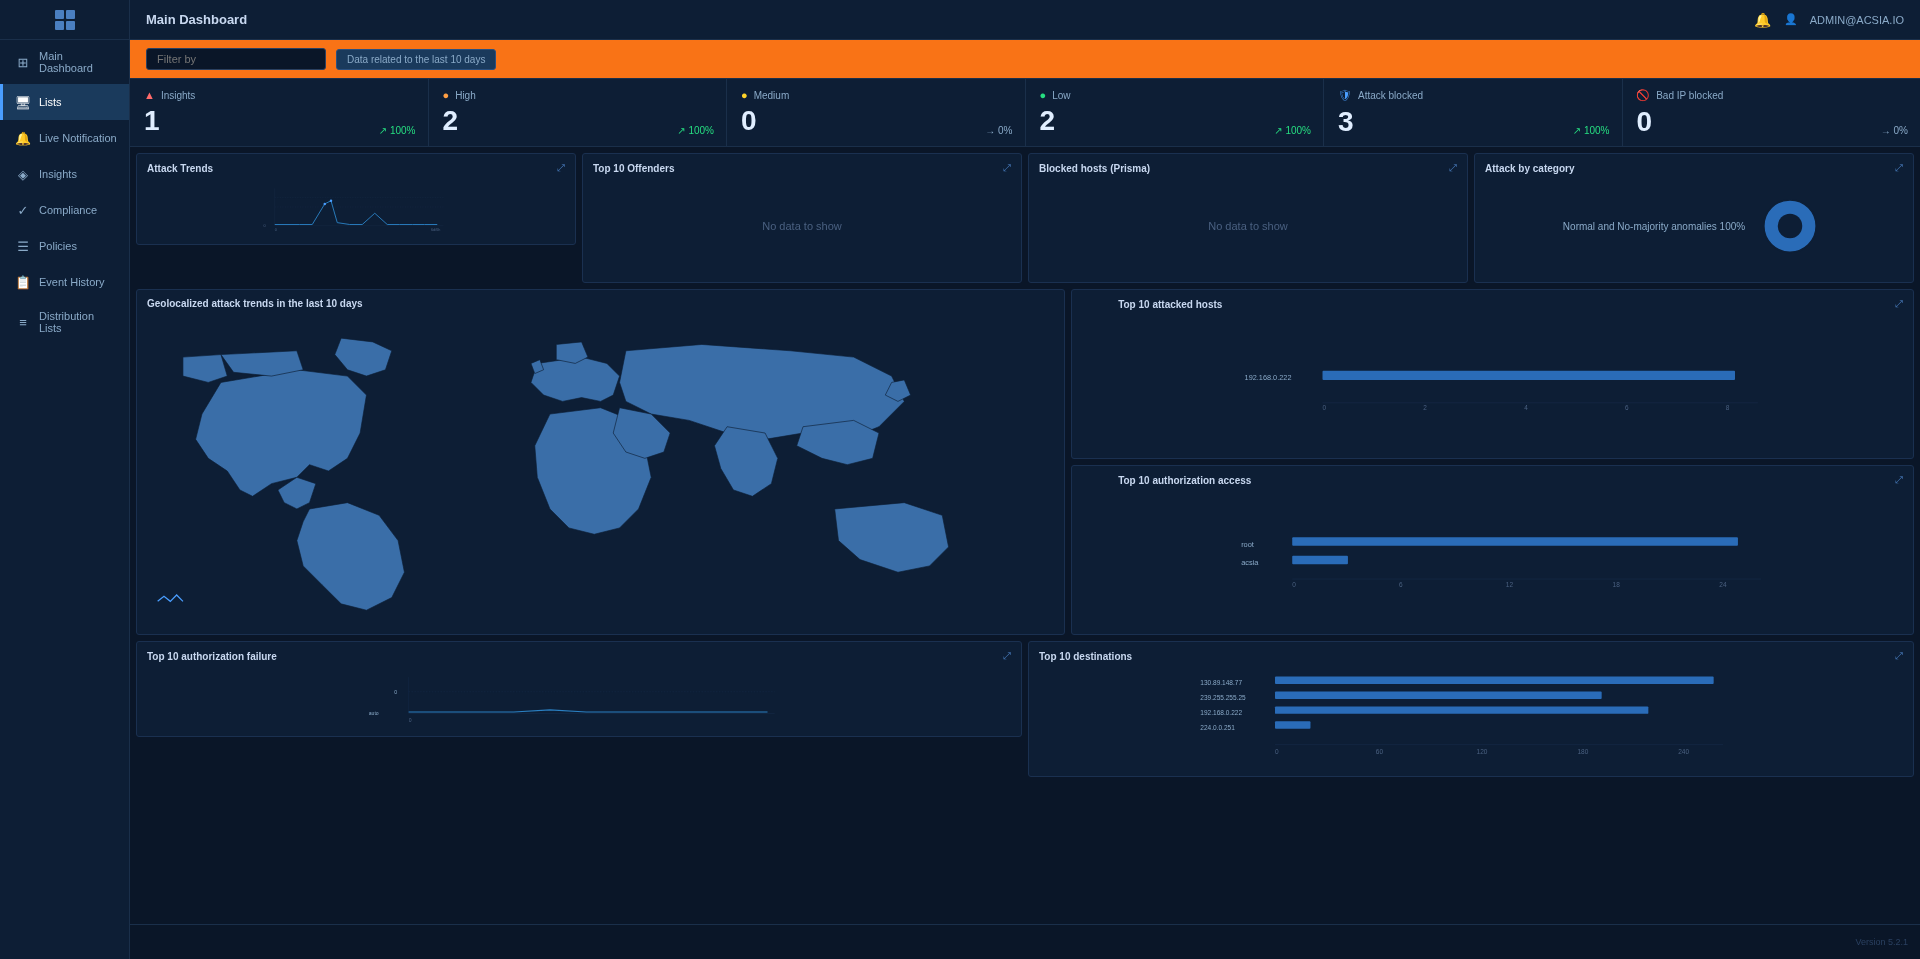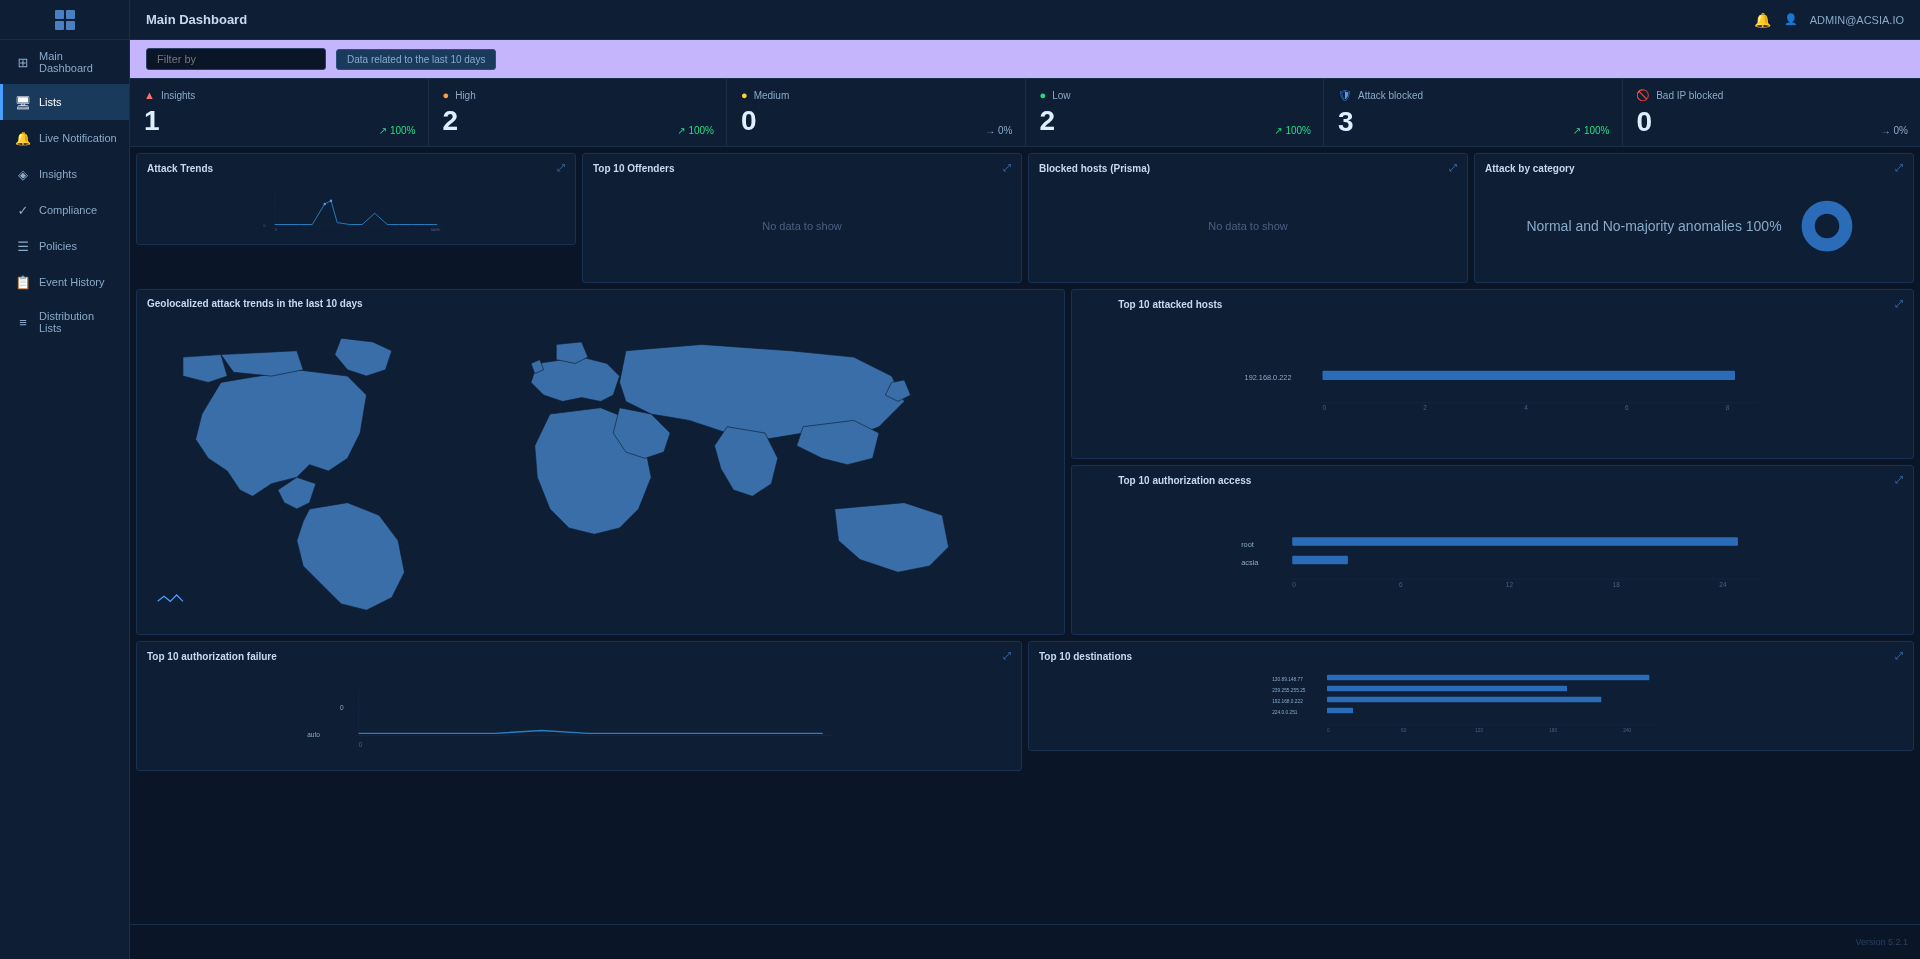--- a/index.html
+++ b/index.html
@@ -86,21 +86,21 @@
       color: #8aaac8;
     }
     .topbar-bell { font-size: 14px; }
 
     
     .filter-bar {
       display: flex;
       align-items: center;
       gap: 10px;
       padding: 8px 16px;
-      background: #c4b5fd;
+      background: #f97316;
       border-bottom: 1px solid #1a2f4a;
       flex-shrink: 0;
     }
     .filter-input {
       background: #0a1628;
       border: 1px solid #2a4060;
       border-radius: 3px;
       color: #8aaac8;
       padding: 4px 10px;
       font-size: 11px;
@@ -234,21 +234,21 @@
     
     .donut-container {
       display: flex;
       align-items: center;
       justify-content: center;
       gap: 10px;
       width: 100%;
       height: 100%;
     }
     .donut-legend {
-      font-size: 14px;
+      font-size: 10px;
       color: #8aaac8;
     }
 
     
     ::-webkit-scrollbar { width: 4px; }
     ::-webkit-scrollbar-track { background: #0a1628; }
     ::-webkit-scrollbar-thumb { background: #2a4060; border-radius: 2px; }
 
     
     .version-bar {
@@ -276,25 +276,25 @@
       padding-left: 36px;
     }
 
     
     .bottom-panels-row {
       display: flex;
       gap: 6px;
     }
     .auth-fail-panel {
       flex: 1;
-      height: 130px;
+      height: 96px;
     }
     .destinations-panel {
       flex: 1;
-      height: 110px;
+      height: 136px;
     }
   </style>
 </head>
 <body>
 
 <div class="sidebar">
   <div class="sidebar-logo">
     <div class="sidebar-logo-icon">
       <span></span>
         <span></span>

